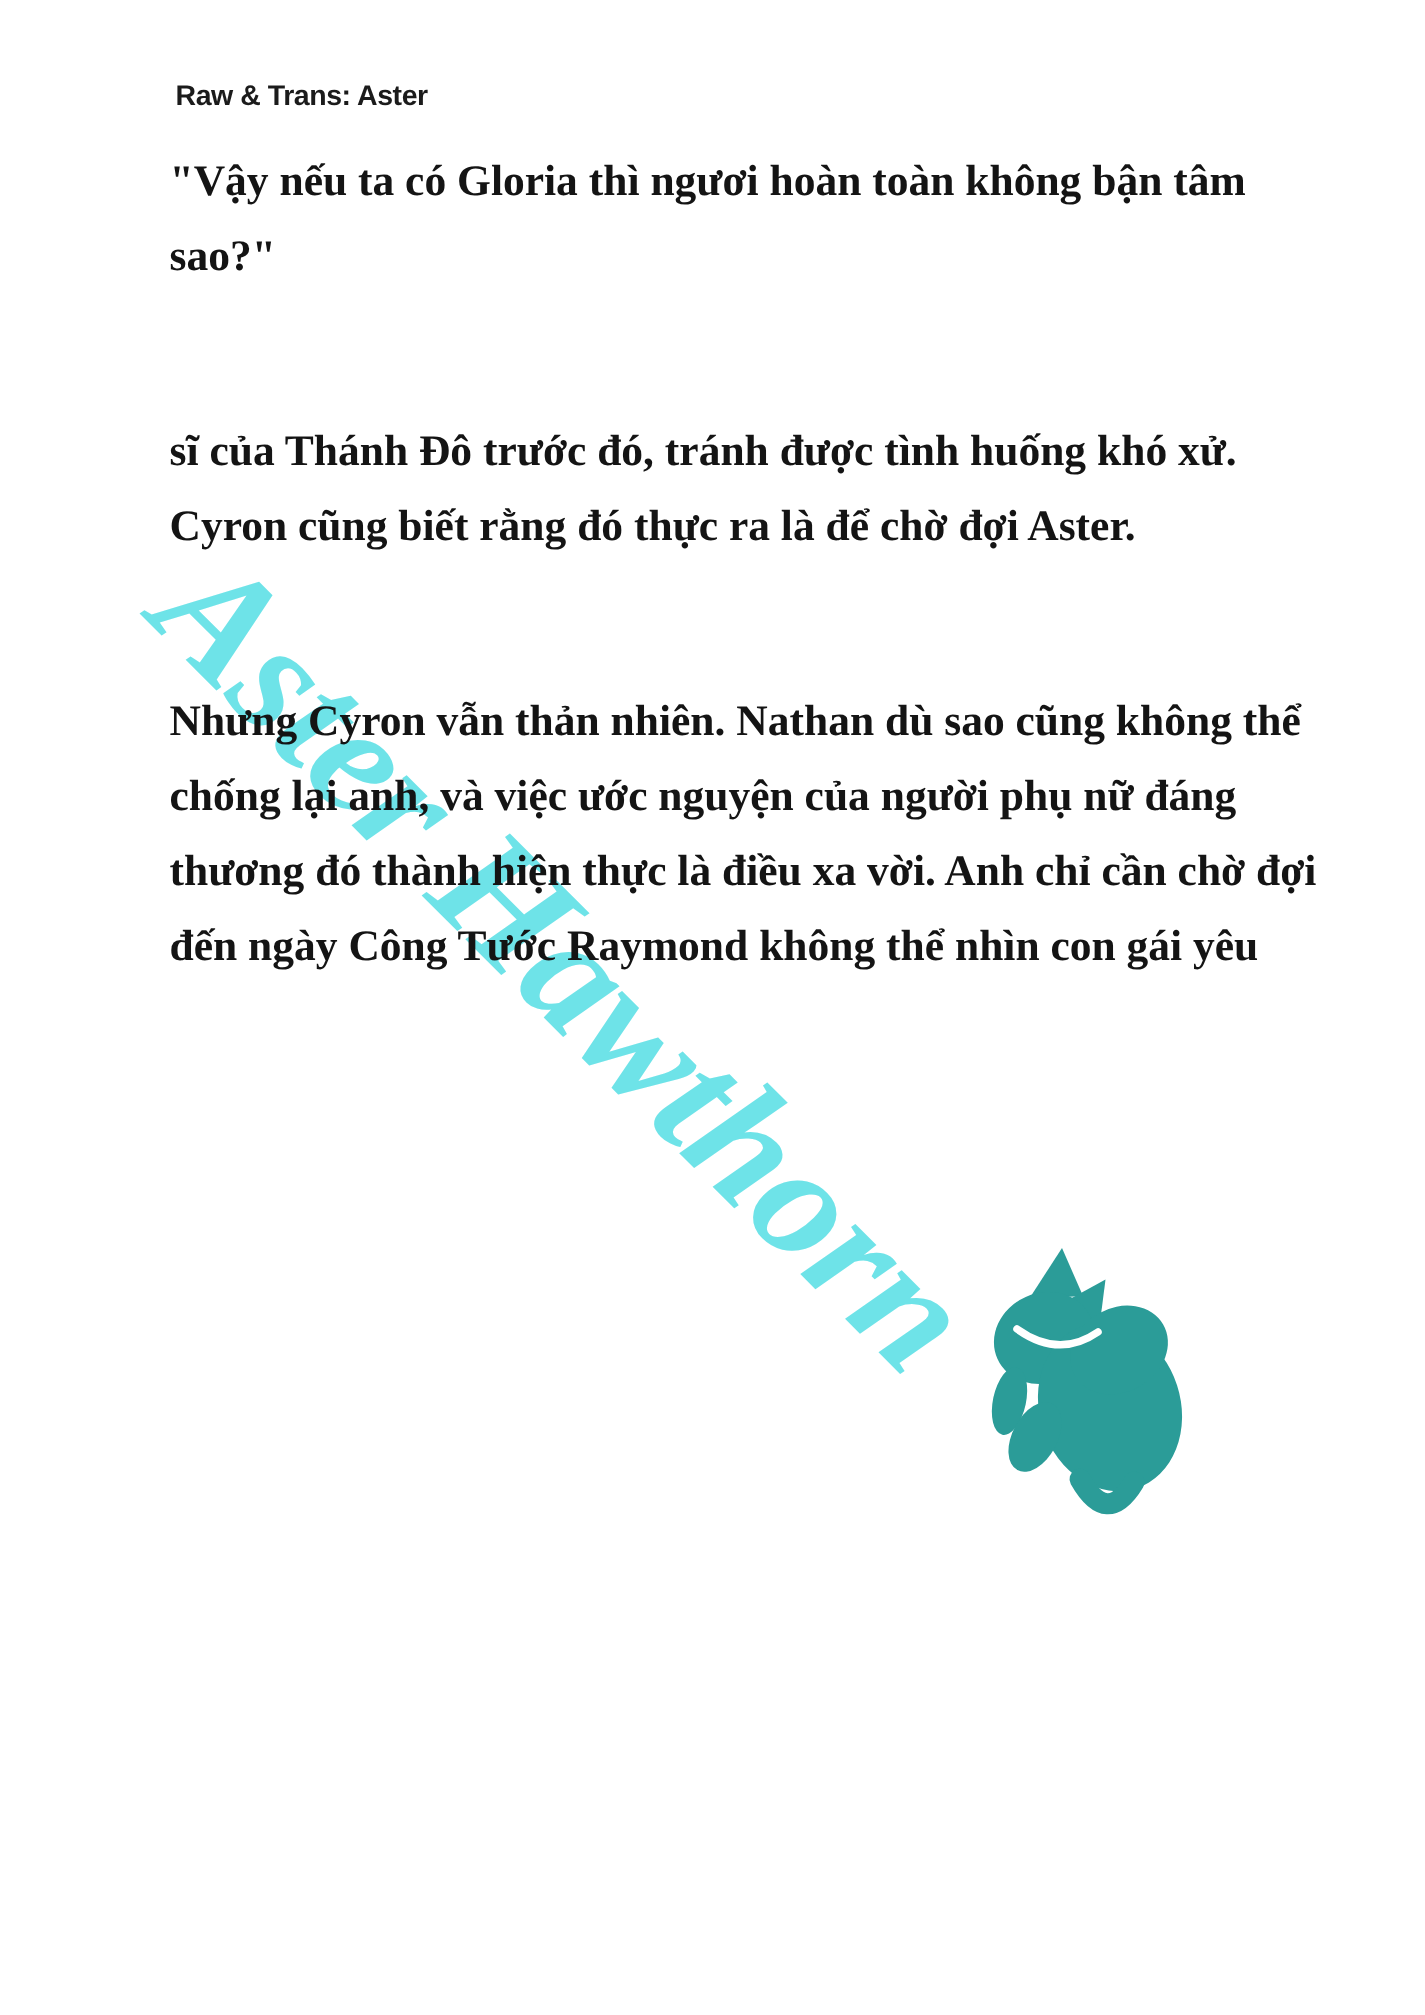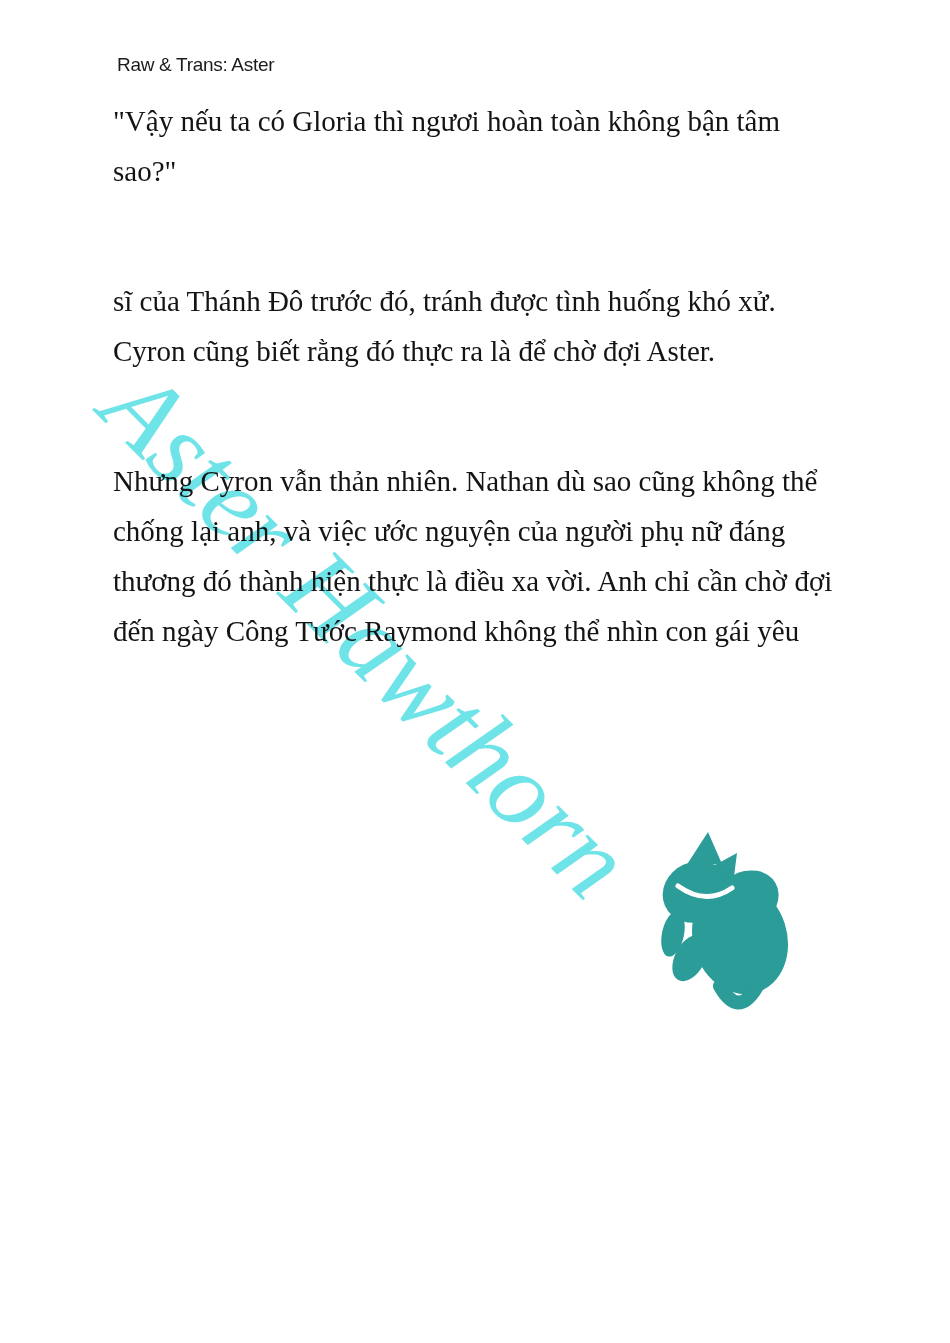--- a/index.html
+++ b/index.html
@@ -4,20 +4,21 @@
 <style>
   * { margin: 0; padding: 0; box-sizing: border-box; }
   html, body { background: #ffffff; }
   .page {
     position: relative;
     width: 930px;
     height: 1343px;
     background: #ffffff;
     overflow: hidden;
     font-family: "Liberation Serif", "DejaVu Serif", serif;
+    font-weight: bold;
   }
   .credit {
     position: absolute;
     left: 117px;
     top: 54px;
     font-family: "Liberation Sans", "DejaVu Sans", sans-serif;
     font-size: 19px;
     letter-spacing: -0.3px;
     color: #1b1b1b;
     z-index: 3;

